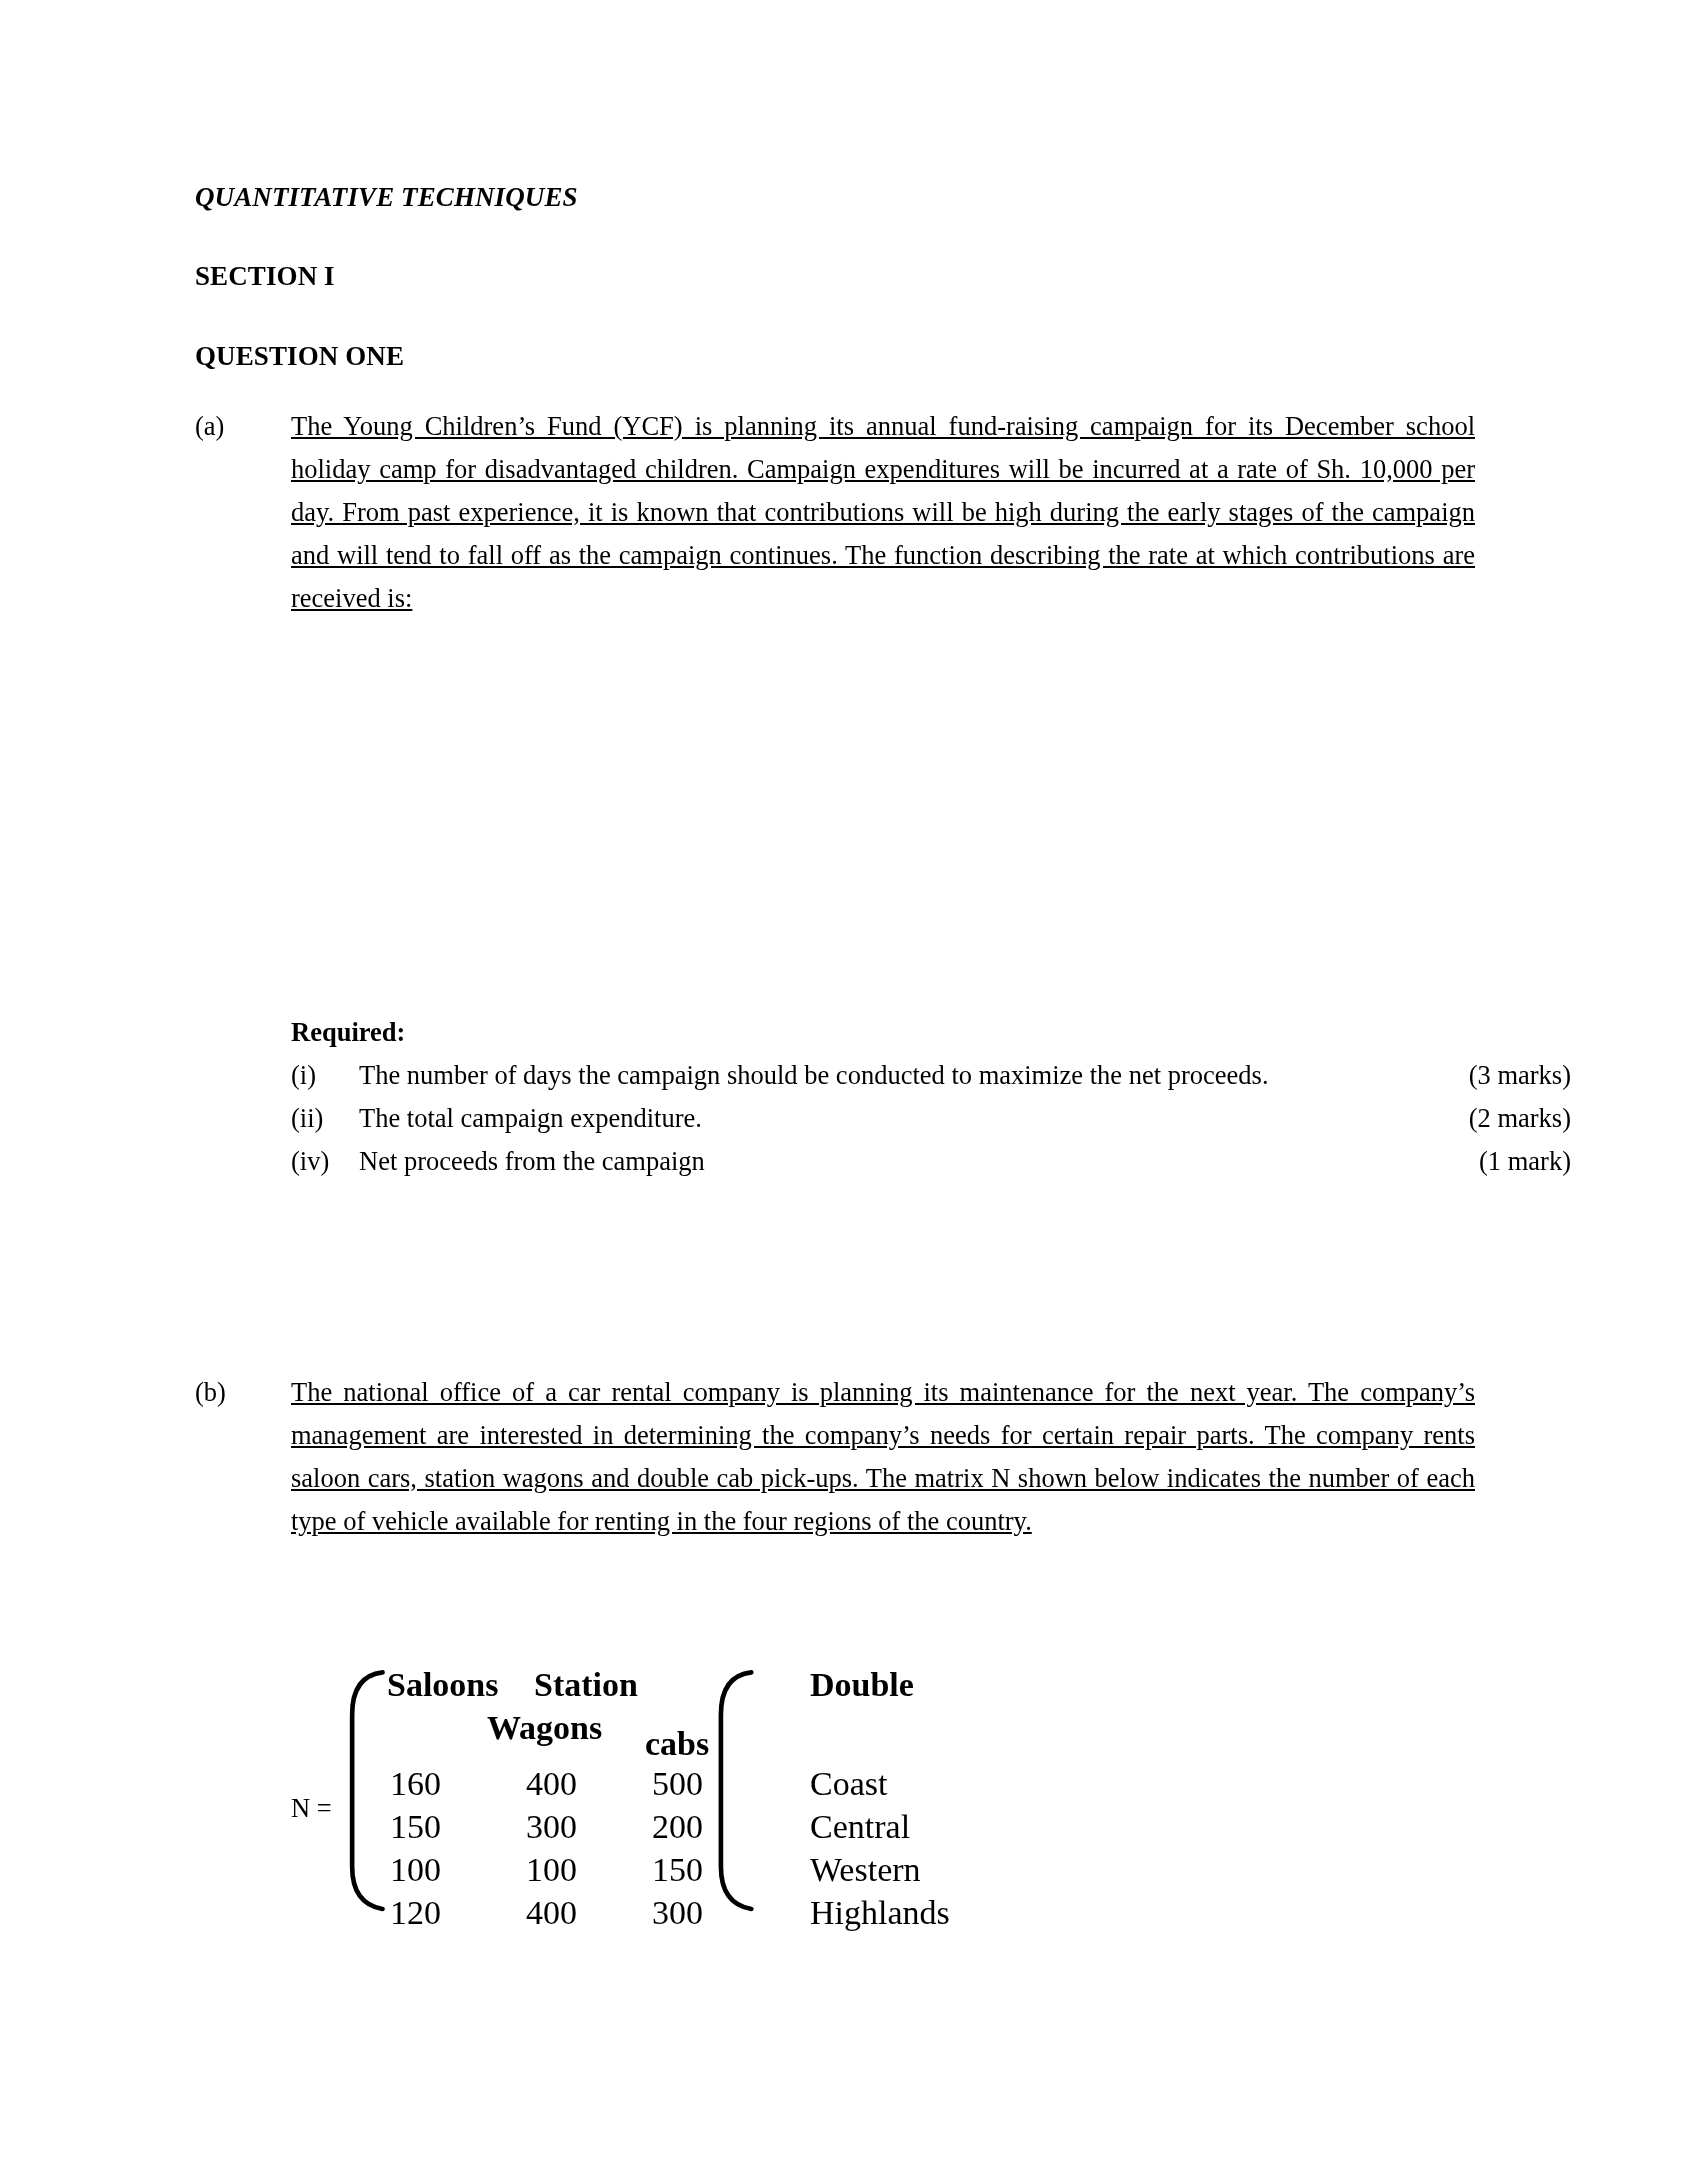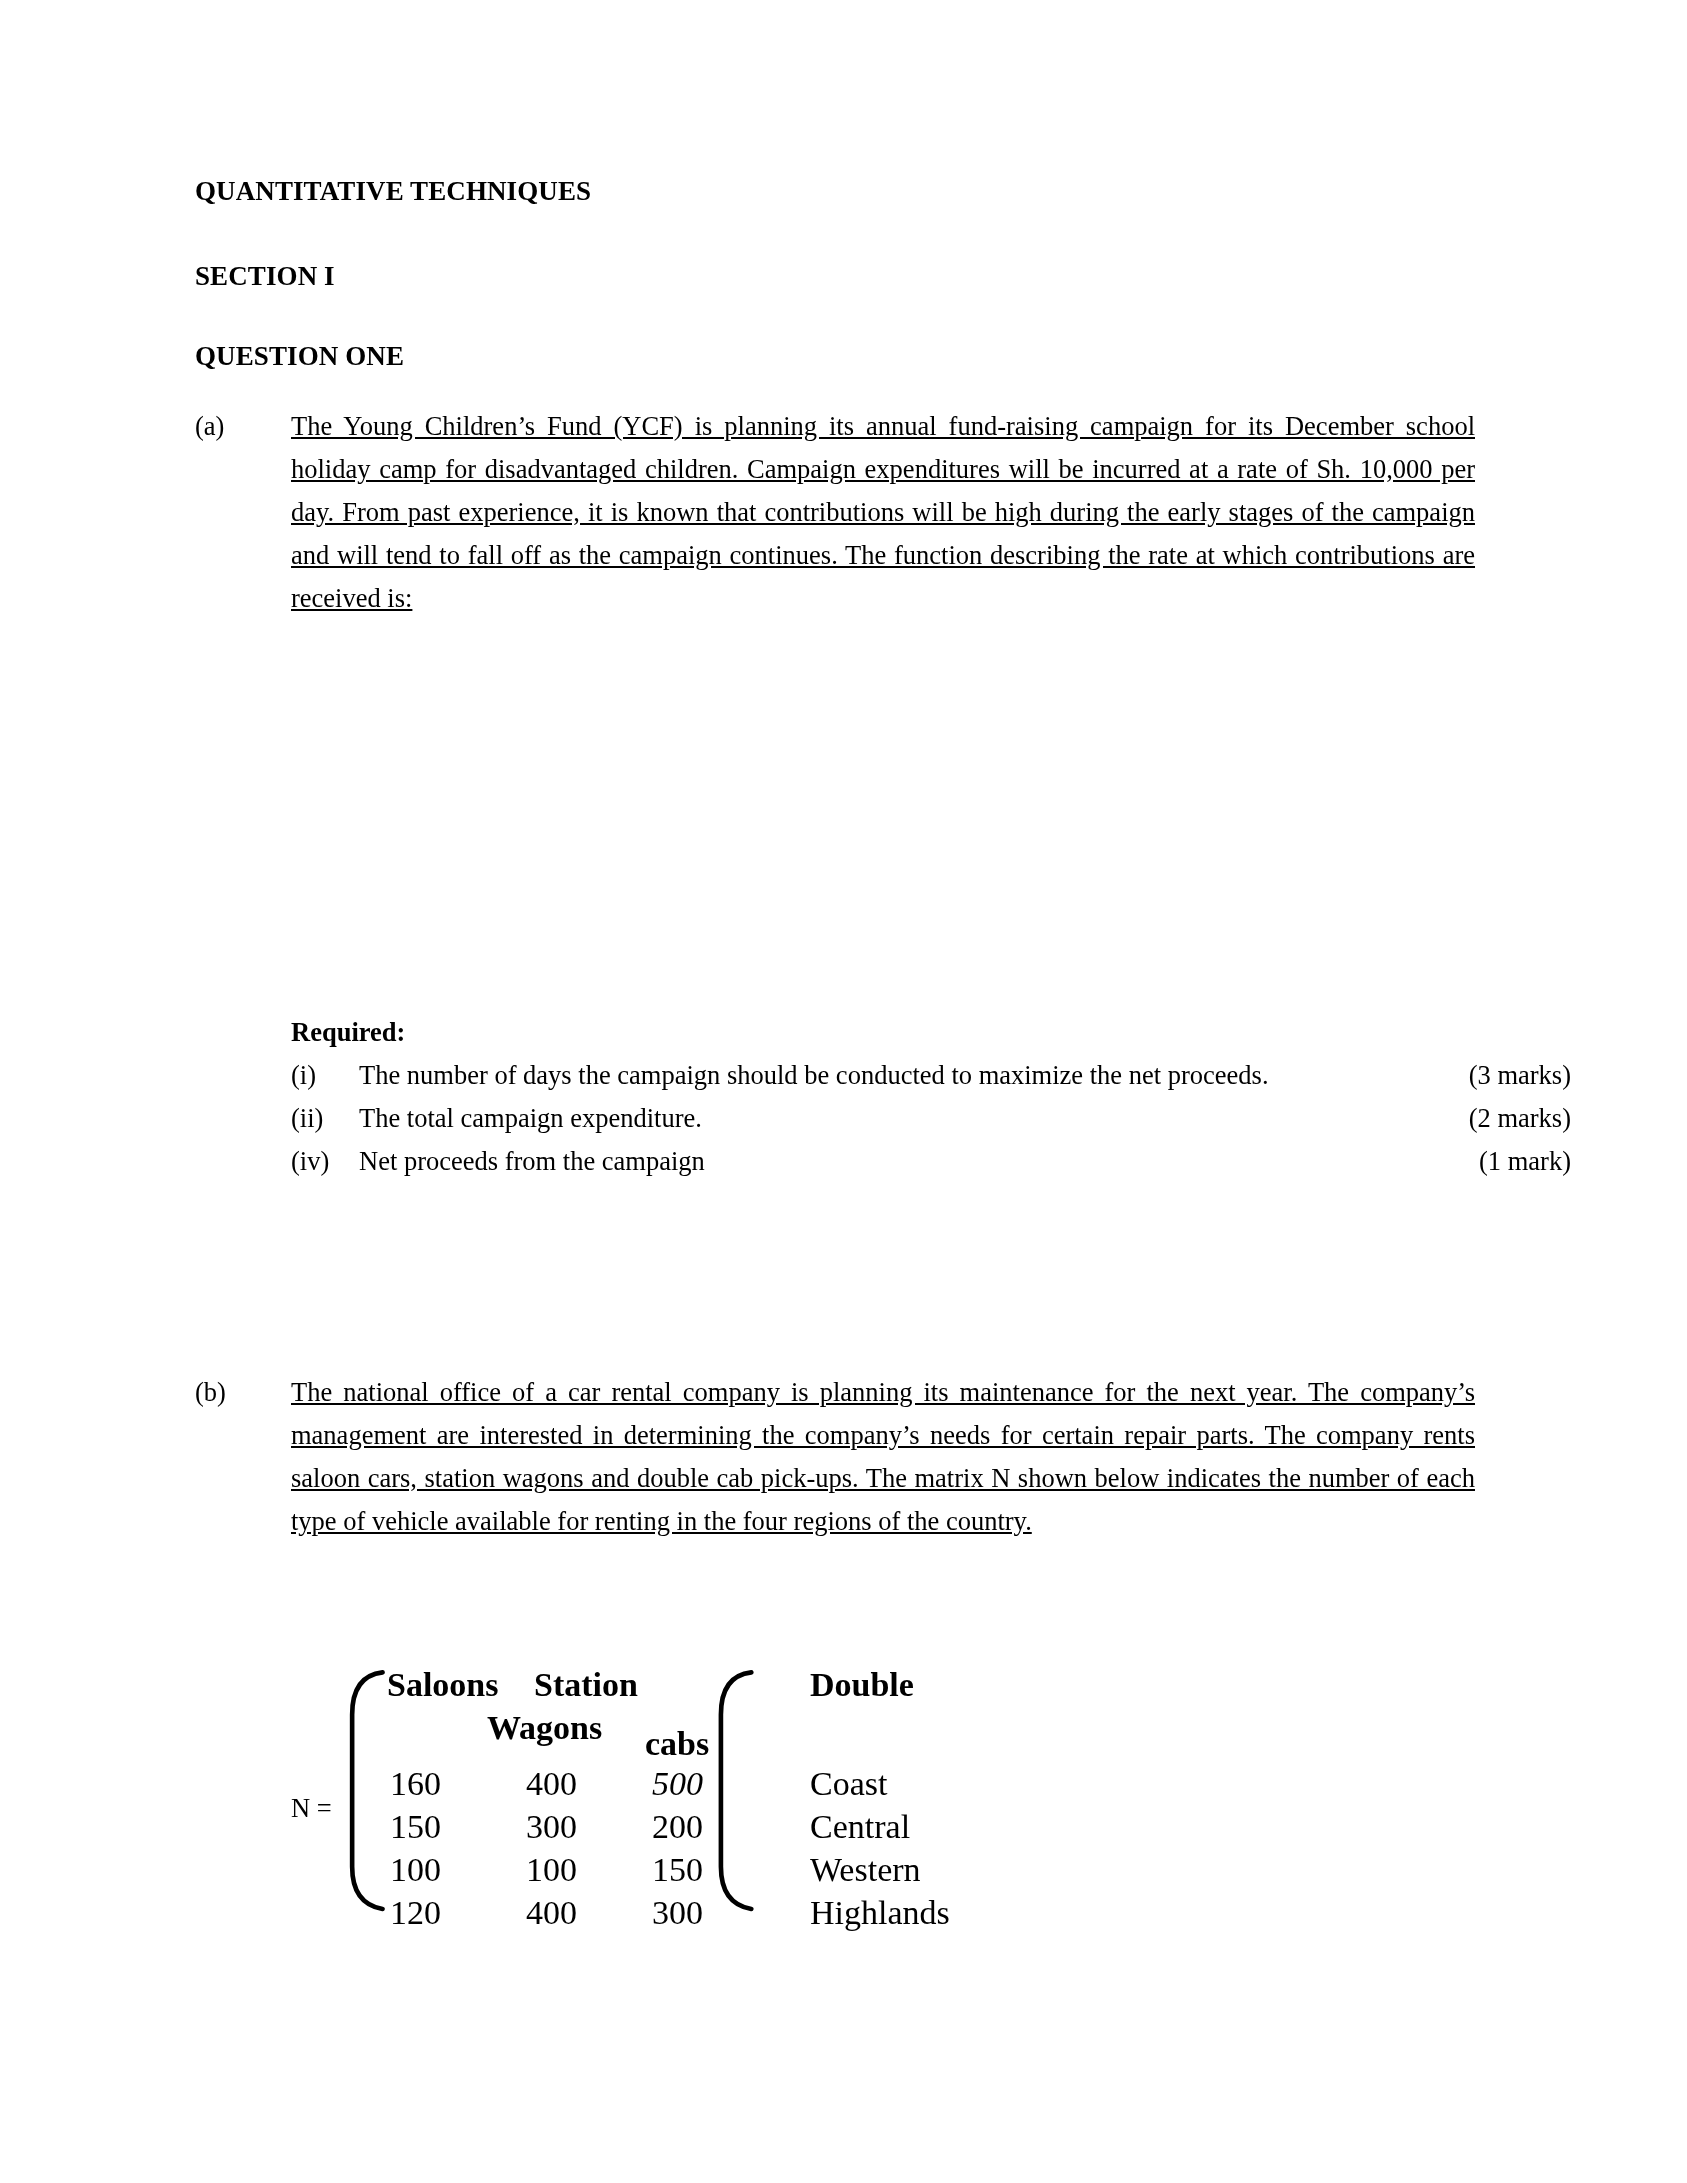--- a/index.html
+++ b/index.html
@@ -135,21 +135,21 @@
     top: 0;
     overflow: visible;
     pointer-events: none;
   }
 </style>
 </head>
 <body>
 
 <div class="page">
 
-  <div class="col heading" style="top:178px;">QUANTITATIVE TECHNIQUES</div>
+  <div class="col heading" style="top:184px;font-style:italic;">QUANTITATIVE TECHNIQUES</div>
 
   <div class="col heading" style="top:263px;">SECTION I</div>
 
   <div class="col heading" style="top:343px;">QUESTION ONE</div>
 
   <div class="col para" style="top:405px;">
     <span class="marker">(a)</span>
     <span class="body-text last-line-left">The Young Children’s Fund (YCF) is planning its annual fund-raising campaign for its December school holiday camp for disadvantaged children.  Campaign expenditures will be incurred at a rate of Sh. 10,000 per day.  From past experience, it is known that contributions will be high during the early stages of the campaign and will tend to fall off as the campaign continues.  The function describing the rate at which contributions are received is:</span>
   </div>
 
@@ -195,21 +195,21 @@
 
       <div class="mcell mhead" style="left:192px; top:32px;">Saloons</div>
       <div class="mcell mhead" style="left:339px; top:32px;">Station</div>
       <div class="mcell mhead" style="left:615px; top:32px;">Double</div>
 
       <div class="mcell mhead" style="left:292px; top:75px;">Wagons</div>
       <div class="mcell mhead" style="left:450px; top:75px;margin-top:16px;">cabs</div>
 
       <div class="mcell" style="left:195px; top:131px;">160</div>
       <div class="mcell" style="left:331px; top:131px;">400</div>
-      <div class="mcell" style="left:457px; top:131px;font-style:italic;">500</div>
+      <div class="mcell" style="left:457px; top:131px;">500</div>
       <div class="mcell" style="left:615px; top:131px;">Coast</div>
 
       <div class="mcell" style="left:195px; top:174px;">150</div>
       <div class="mcell" style="left:331px; top:174px;">300</div>
       <div class="mcell" style="left:457px; top:174px;">200</div>
       <div class="mcell" style="left:615px; top:174px;">Central</div>
 
       <div class="mcell" style="left:195px; top:217px;">100</div>
       <div class="mcell" style="left:331px; top:217px;">100</div>
       <div class="mcell" style="left:457px; top:217px;">150</div>

